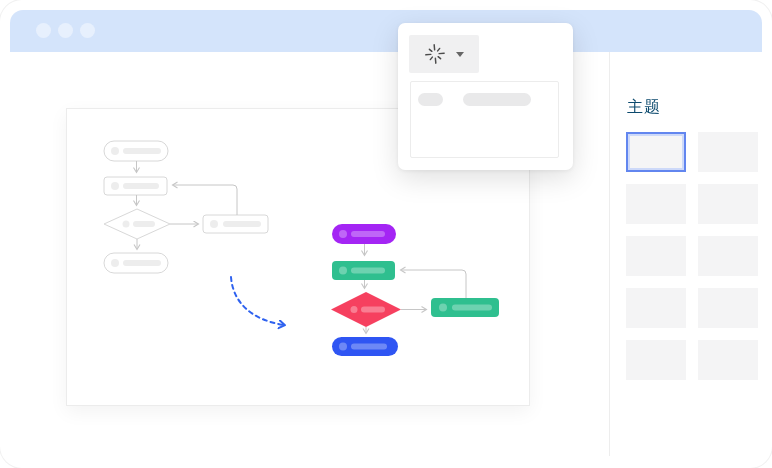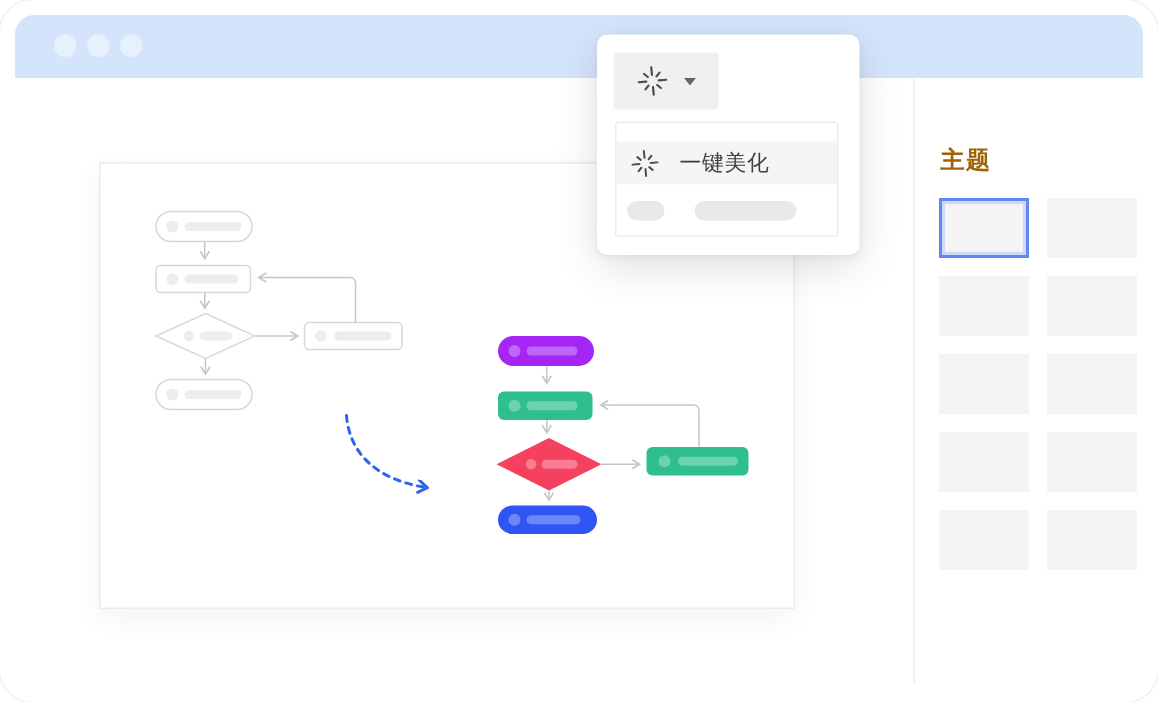--- a/index.html
+++ b/index.html
@@ -17,21 +17,21 @@
   .tool-btn{position:absolute;left:11px;top:12px;width:70px;height:38px;background:#f0f0f1;border-radius:2px;display:flex;align-items:center;justify-content:center;gap:10px;cursor:pointer;}
   .caret{width:0;height:0;border-left:4px solid transparent;border-right:4px solid transparent;border-top:5px solid #666;}
   .menu{position:absolute;left:12px;top:58px;width:149px;height:77px;border:1px solid #ececec;border-radius:2px;background:#fff;box-sizing:border-box;}
   .menu-item{margin-top:12px;height:29px;display:flex;align-items:center;padding-left:9px;background:#f5f5f6;}
   .menu-item .label{margin-left:13px;font-size:14.5px;color:#3d3d3d;letter-spacing:0.5px;}
   .menu-ph{margin-top:11px;display:flex;align-items:center;padding-left:7px;height:13px;}
   .ph-pill-s{width:25px;height:13px;border-radius:6.5px;background:#e9e9ea;}
   .ph-pill-l{width:68px;height:13px;border-radius:6.5px;background:#e9e9ea;margin-left:20px;}
   
   .divider{position:absolute;left:609px;top:52px;width:1px;height:404px;background:#ededed;}
-  .sidebar-title{position:absolute;left:627px;top:97px;font-size:16px;font-weight:700;color:#a16207;letter-spacing:1px;}
+  .sidebar-title{position:absolute;left:627px;top:97px;font-size:16px;font-weight:400;color:#0c4a6e;letter-spacing:1px;}
   .theme-grid{position:absolute;left:626px;top:132px;width:132px;display:grid;grid-template-columns:60px 60px;grid-auto-rows:40px;column-gap:12px;row-gap:12px;z-index:4;}
   .thumb{width:60px;height:40px;background:#f4f4f5;box-sizing:border-box;cursor:pointer;}
   .thumb.selected{background:#f5f5f6;border:2px solid #6286ef;box-shadow:inset 0 0 0 2px #cdd9f9;}
   .spark{display:block;}
 </style>
 </head>
 <body>
 
 <div class="window">
 
@@ -144,35 +144,20 @@
           <line x1="15.4" y1="14.9" x2="18.1" y2="17.1"></line>
           <line x1="12.4" y1="16.5" x2="12.9" y2="22.0"></line>
           <line x1="9.1" y1="15.4" x2="6.9" y2="18.1"></line>
           <line x1="7.5" y1="12.4" x2="2.0" y2="12.9"></line>
           <line x1="8.6" y1="9.1" x2="5.9" y2="6.9"></line>
         </g>
       </svg>
       <div class="caret"></div>
     </div>
     <div class="menu">
-      <div class="menu-item">
-        <svg class="spark" width="20" height="20" viewBox="0 0 24 24">
-          <g stroke="#4c4c4c" stroke-width="1.6" stroke-linecap="round" fill="none">
-            <line x1="11.6" y1="7.5" x2="11.1" y2="2.0"></line>
-            <line x1="14.9" y1="8.6" x2="17.1" y2="5.9"></line>
-            <line x1="16.5" y1="11.6" x2="22.0" y2="11.1"></line>
-            <line x1="15.4" y1="14.9" x2="18.1" y2="17.1"></line>
-            <line x1="12.4" y1="16.5" x2="12.9" y2="22.0"></line>
-            <line x1="9.1" y1="15.4" x2="6.9" y2="18.1"></line>
-            <line x1="7.5" y1="12.4" x2="2.0" y2="12.9"></line>
-            <line x1="8.6" y1="9.1" x2="5.9" y2="6.9"></line>
-          </g>
-        </svg>
-        <span class="label">一键美化</span>
-      </div>
       <div class="menu-ph">
         <div class="ph-pill-s"></div>
         <div class="ph-pill-l"></div>
       </div>
     </div>
   </div>
 
   <div class="divider"></div>
   <div class="sidebar-title">主题</div>
   <div class="theme-grid">

